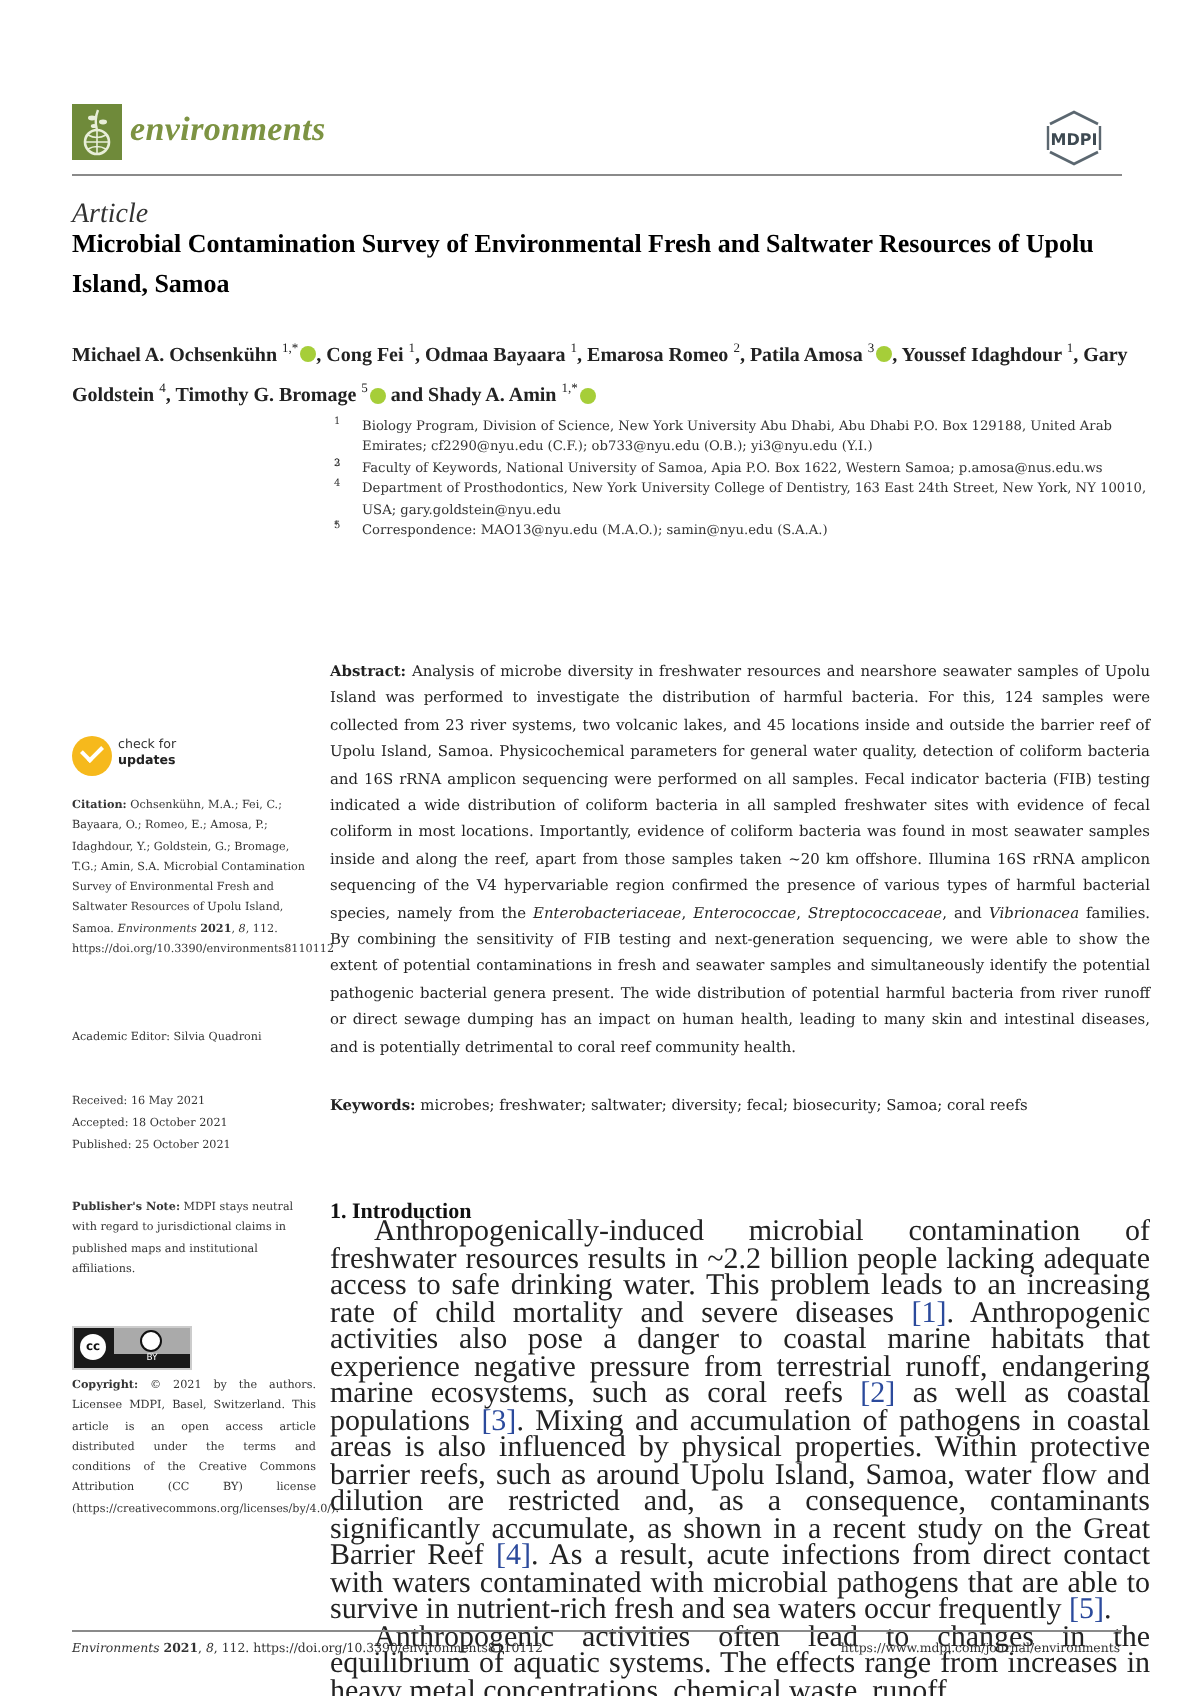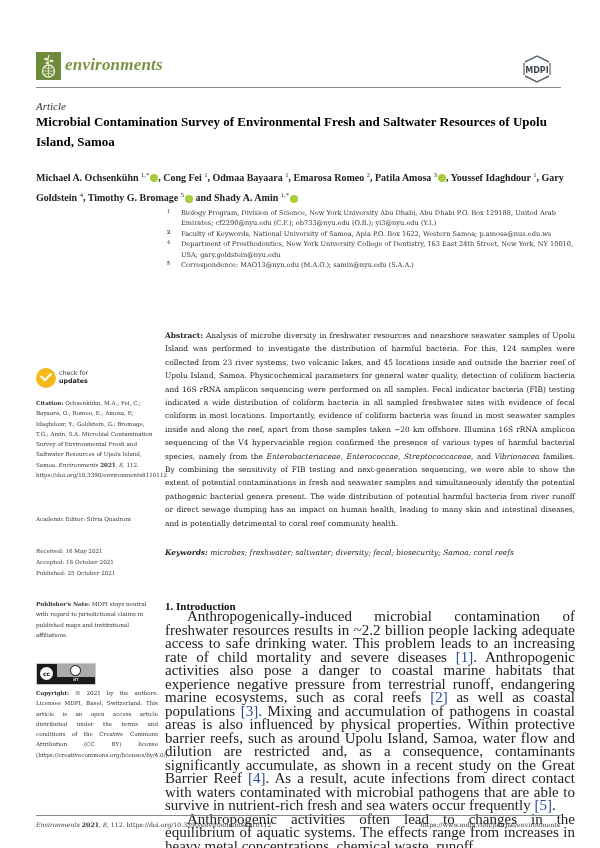--- a/index.html
+++ b/index.html
@@ -7,39 +7,39 @@
          font-family: "DejaVu Serif", "Liberation Serif", serif; color: #1a1a1a; }
   .abs { position: absolute; }
 
   
   .logo-box { left: 36px; top: 52px; width: 24px; width: 25px; height: 28px; background: #6f8a3a; }
   .journal-name { left: 65px; top: 55px; font-family: "Liberation Serif", serif; font-style: italic; font-weight: bold;
                   font-size: 17px; color: #7d9343; letter-spacing: 0.2px; }
   .mdpi { left: 521px; top: 55px; width: 30px; height: 26px; }
   .rule-top { left: 36px; top: 87px; width: 525px; height: 1px; background: #8a8a8a; }
 
-  .article-label { left: 36px; top: 100px; font-family: "Liberation Serif", serif; font-style: italic; font-size: 11px; color: #333; }
+  .article-label { left: 36px; top: 100px; font-family: "Liberation Serif", serif; font-style: italic; font-size: 14px; color: #333; }
   .title { left: 36px; top: 112px; width: 530px; font-family: "Liberation Serif", serif; font-weight: bold;
            font-size: 13px; line-height: 20px; color: #000000; }
   .authors { left: 36px; top: 166px; width: 530px; font-family: "Liberation Serif", serif; font-weight: bold;
              font-size: 10px; line-height: 17px; color: #222; }
   .authors sup { font-size: 6.5px; font-weight: normal; }
   .orcid { display: inline-block; width: 8px; height: 8px; border-radius: 50%; background: #a6ce39;
            vertical-align: -1px; margin-left: 1px; }
 
   
   .affils { left: 165px; top: 208px; width: 410px; font-family: "DejaVu Serif", serif; font-size: 6.6px; line-height: 10.4px; color: #333; }
   .affil { position: relative; padding-left: 16px; }
   .affil .num { position: absolute; left: 2px; top: -2px; font-size: 5px; }
 
   
   .abstract { left: 165px; top: 329px; width: 410px; font-family: "DejaVu Serif", serif; font-size: 7.45px; line-height: 13.4px;
               text-align: justify; color: #222; }
   .abstract b, .keywords b { font-weight: bold; }
-  .keywords { left: 165px; top: 548px; width: 410px; font-family: "DejaVu Serif", serif; font-size: 7.45px; color: #222; font-style: italic; }
+  .keywords { left: 165px; top: 548px; width: 410px; font-family: "DejaVu Serif", serif; font-size: 7.45px; color: #222; }
 
   
   .section-head { left: 165px; top: 600px; font-family: "Liberation Serif", serif; font-weight: bold; font-size: 11px; color: #111; }
   .intro { left: 165px; top: 610px; width: 410px; font-family: "Liberation Serif", serif; font-size: 15px; line-height: 13.5px;
            text-align: justify; color: #222; }
   .intro p { margin: 0; text-indent: 22px; }
   .cite { color: #2b4a9c; }
 
   
   .side { left: 36px; width: 122px; font-family: "DejaVu Serif", serif; font-size: 5.6px; line-height: 10.3px; color: #333; }

